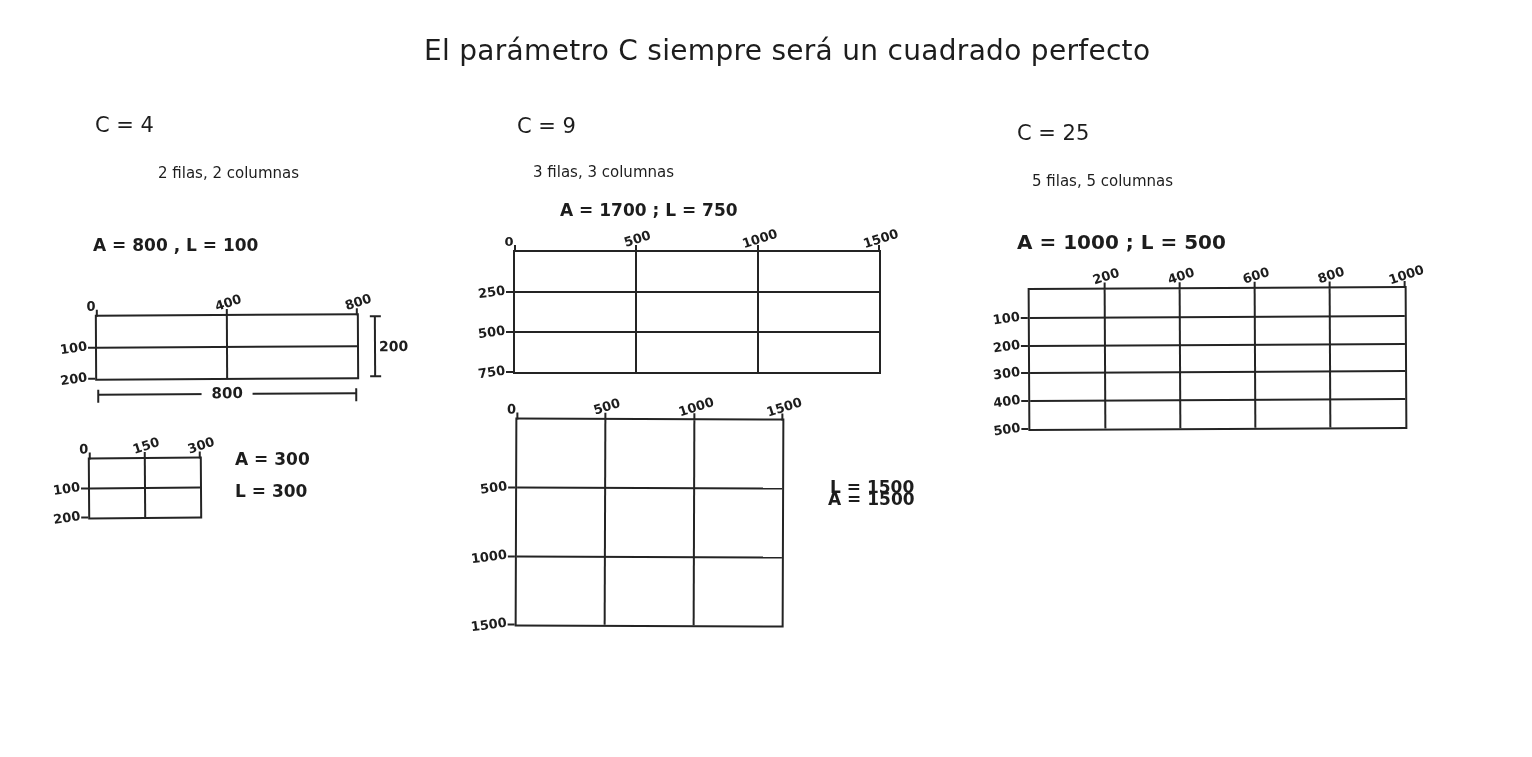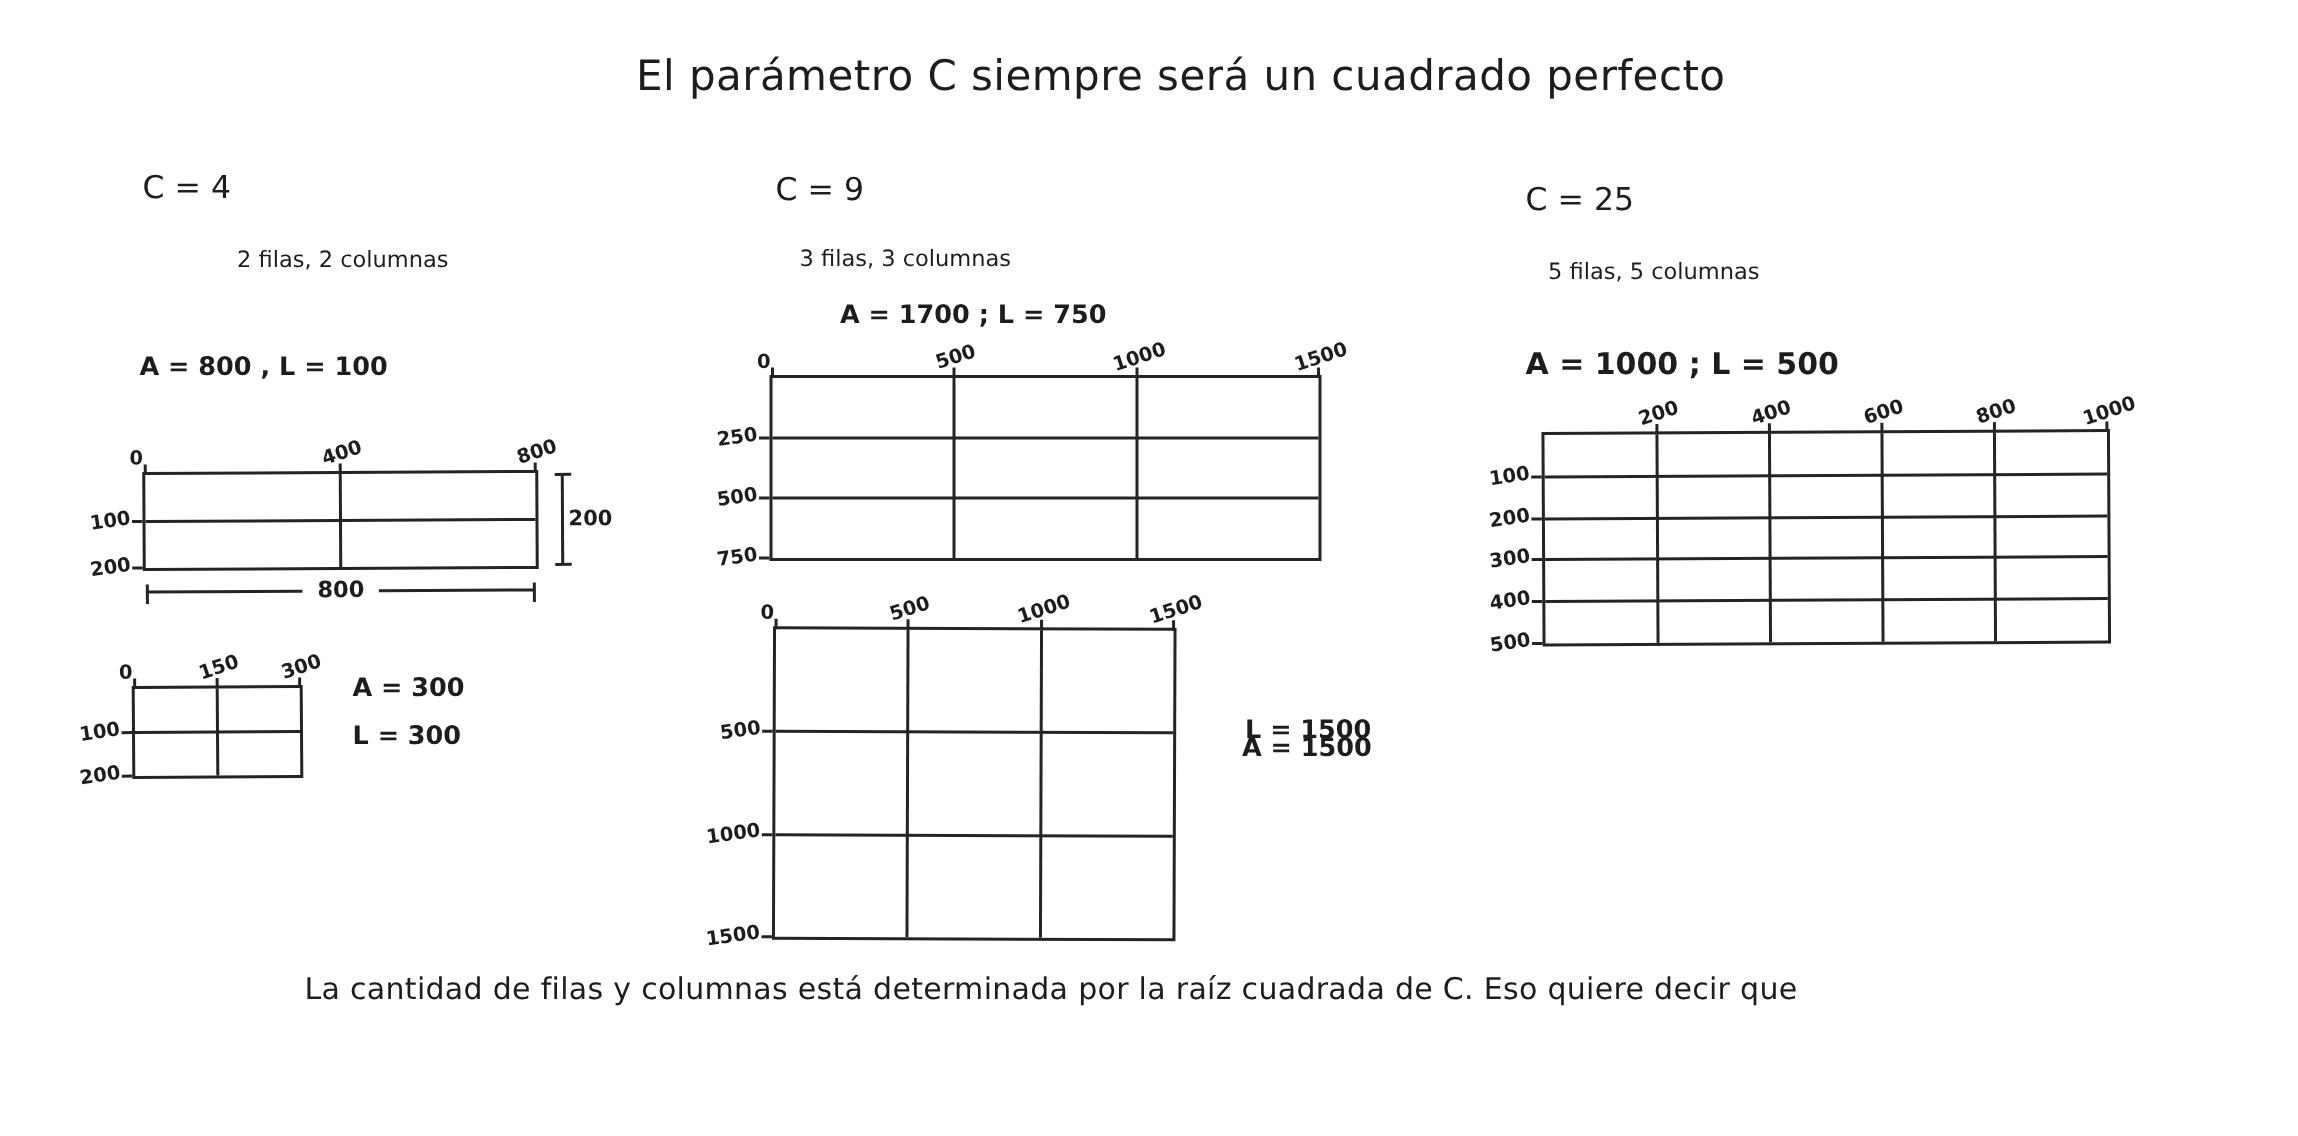--- a/index.html
+++ b/index.html
@@ -196,17 +196,16 @@
       <div class="tickmark y" style="top: 60%;"></div>
       <div class="ticklabel y" style="top: 60%;">300</div>
       <div class="tickmark y" style="top: 80%;"></div>
       <div class="ticklabel y" style="top: 80%;">400</div>
       <div class="tickmark y" style="top: 100%;"></div>
       <div class="ticklabel y" style="top: 100%;">500</div>
     </div>
 </section>
 
 <div class="txt" id="footer">
-  <div>La cantidad de filas y columnas está determinada por la raíz cuadrada de C. Eso quiere decir que</div>
 </div>
 
 
 
 
 </body></html>

